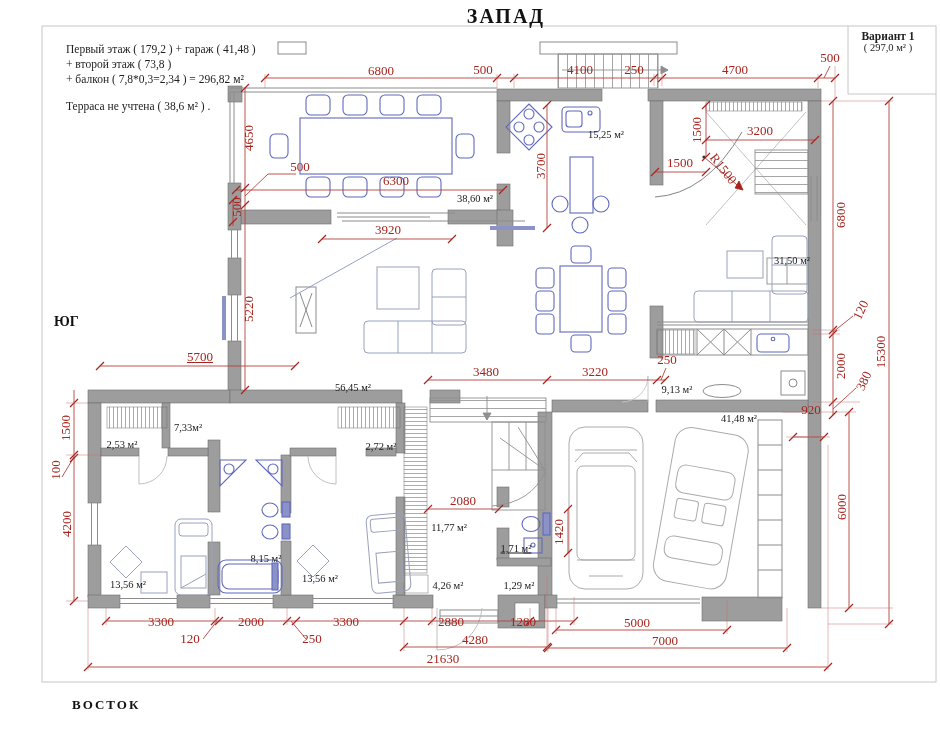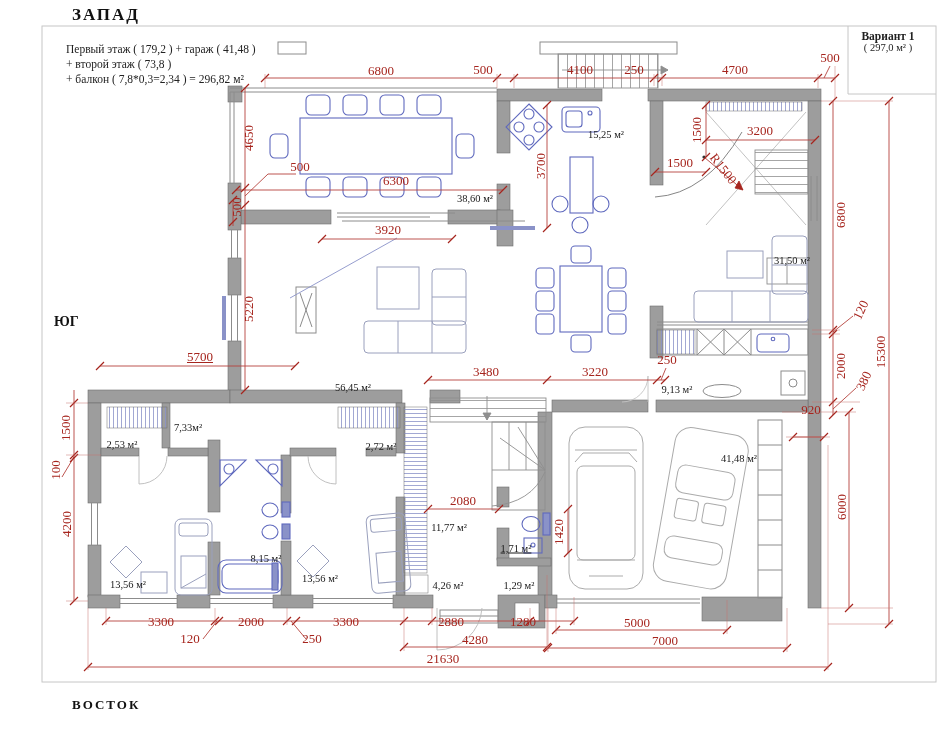--- a/index.html
+++ b/index.html
@@ -3,21 +3,21 @@
 <meta charset="utf-8">
 <style>
   html,body{margin:0;padding:0;background:#fff;}
   #stage{position:relative;width:940px;height:750px;background:#fff;overflow:hidden;
          font-family:"Liberation Serif",serif;}
   #plan-svg{position:absolute;left:0;top:0;}
   #labels{position:absolute;left:0;top:0;width:940px;height:750px;pointer-events:none;}
   .dim{position:absolute;color:#a6251e;font:13px "Liberation Serif",serif;white-space:nowrap;}
   .area{position:absolute;color:#1a1a1a;font:10.5px "Liberation Serif",serif;white-space:nowrap;}
   .compass{position:absolute;color:#111;font-weight:bold;}
-  .compass-top{left:72px;right:0;top:5px;text-align:left;font-size:17px;letter-spacing:2px;}
+  .compass-top{left:72px;right:0;top:5px;text-align:center;font-size:20px;letter-spacing:2px;}
   .compass-bottom{left:72px;right:0;top:697px;text-align:left;font-size:13px;letter-spacing:2px;}
   .compass-left{left:54px;top:314px;font-size:14px;}
   .legend{position:absolute;left:66px;top:42px;font-size:11.5px;color:#222;line-height:1.3;}
   .legend-note{margin-top:12px;}
   .variant{position:absolute;left:840px;top:30px;width:96px;text-align:center;color:#222;}
   .variant-title{font-weight:bold;font-size:11.5px;}
   .variant-area{font-size:10.5px;}
 </style>
 </head>
 <body>
@@ -363,41 +363,42 @@
       <span class="dim" style="left: 523px; top: 622px; transform: translate(-50%, -50%) rotate(0deg);">1280</span>
       <span class="dim" style="left: 475px; top: 640px; transform: translate(-50%, -50%) rotate(0deg);">4280</span>
       <span class="dim" style="left: 637px; top: 623px; transform: translate(-50%, -50%) rotate(0deg);">5000</span>
       <span class="dim" style="left: 665px; top: 641px; transform: translate(-50%, -50%) rotate(0deg);">7000</span>
       <span class="dim" style="left: 443px; top: 659px; transform: translate(-50%, -50%) rotate(0deg);">21630</span>
       <span class="area" style="left: 606px; top: 134px; transform: translate(-50%, -50%) rotate(0deg); font-family: Liberation Serif, serif;">15,25 м²</span>
       <span class="area" style="left: 475px; top: 198px; transform: translate(-50%, -50%) rotate(0deg);">38,60 м²</span>
       <span class="area" style="left: 792px; top: 228px; transform: translate(-50%, -50%) rotate(0deg); margin-top: 32px;">31,50 м²</span>
       <span class="area" style="left: 353px; top: 387px; transform: translate(-50%, -50%) rotate(0deg);">56,45 м²</span>
       <span class="area" style="left: 677px; top: 389px; transform: translate(-50%, -50%) rotate(0deg);">9,13 м²</span>
-      <span class="area" style="left: 739px; top: 418px; transform: translate(-50%, -50%) rotate(0deg); margin-top: 40px;">41,48 м²</span>
+      <span class="area" style="left: 739px; top: 418px; transform: translate(-50%, -50%) rotate(0deg);">41,48 м²</span>
       <span class="area" style="left: 122px; top: 444px; transform: translate(-50%, -50%) rotate(0deg);">2,53 м²</span>
       <span class="area" style="left: 188px; top: 427px; transform: translate(-50%, -50%) rotate(0deg);">7,33м²</span>
       <span class="area" style="left: 381px; top: 446px; transform: translate(-50%, -50%) rotate(0deg);">2,72 м²</span>
       <span class="area" style="left: 449px; top: 527px; transform: translate(-50%, -50%) rotate(0deg); text-align: right;">11,77 м²</span>
       <span class="area" style="left: 516px; top: 548px; transform: translate(-50%, -50%) rotate(0deg); text-decoration: underline;">1,71 м²</span>
       <span class="area" style="left: 448px; top: 585px; transform: translate(-50%, -50%) rotate(0deg);">4,26 м²</span>
       <span class="area" style="left: 519px; top: 585px; transform: translate(-50%, -50%) rotate(0deg);">1,29 м²</span>
       <span class="area" style="left: 128px; top: 584px; transform: translate(-50%, -50%) rotate(0deg);">13,56 м²</span>
       <span class="area" style="left: 266px; top: 558px; transform: translate(-50%, -50%) rotate(0deg);">8,15 м²</span>
       <span class="area" style="left: 320px; top: 578px; transform: translate(-50%, -50%) rotate(0deg);">13,56 м²</span>
     </div>
 
 <div class="compass compass-top">ЗАПАД</div>
 <div class="compass compass-left">ЮГ</div>
 <div class="compass compass-bottom">ВОСТОК</div>
 
 <div class="legend">
   <div>Первый этаж ( 179,2 ) + гараж ( 41,48 )</div>
   <div>+ второй этаж ( 73,8 )</div>
   <div>+ балкон ( 7,8*0,3=2,34 ) = 296,82 м²</div>
+  <div class="legend-note">Терраса не учтена ( 38,6 м² ) .</div>
 </div>
 
 <div class="variant">
   <div class="variant-title">Вариант 1</div>
   <div class="variant-area">( 297,0 м² )</div>
 </div>
 
 </div>
 
 </body></html>

